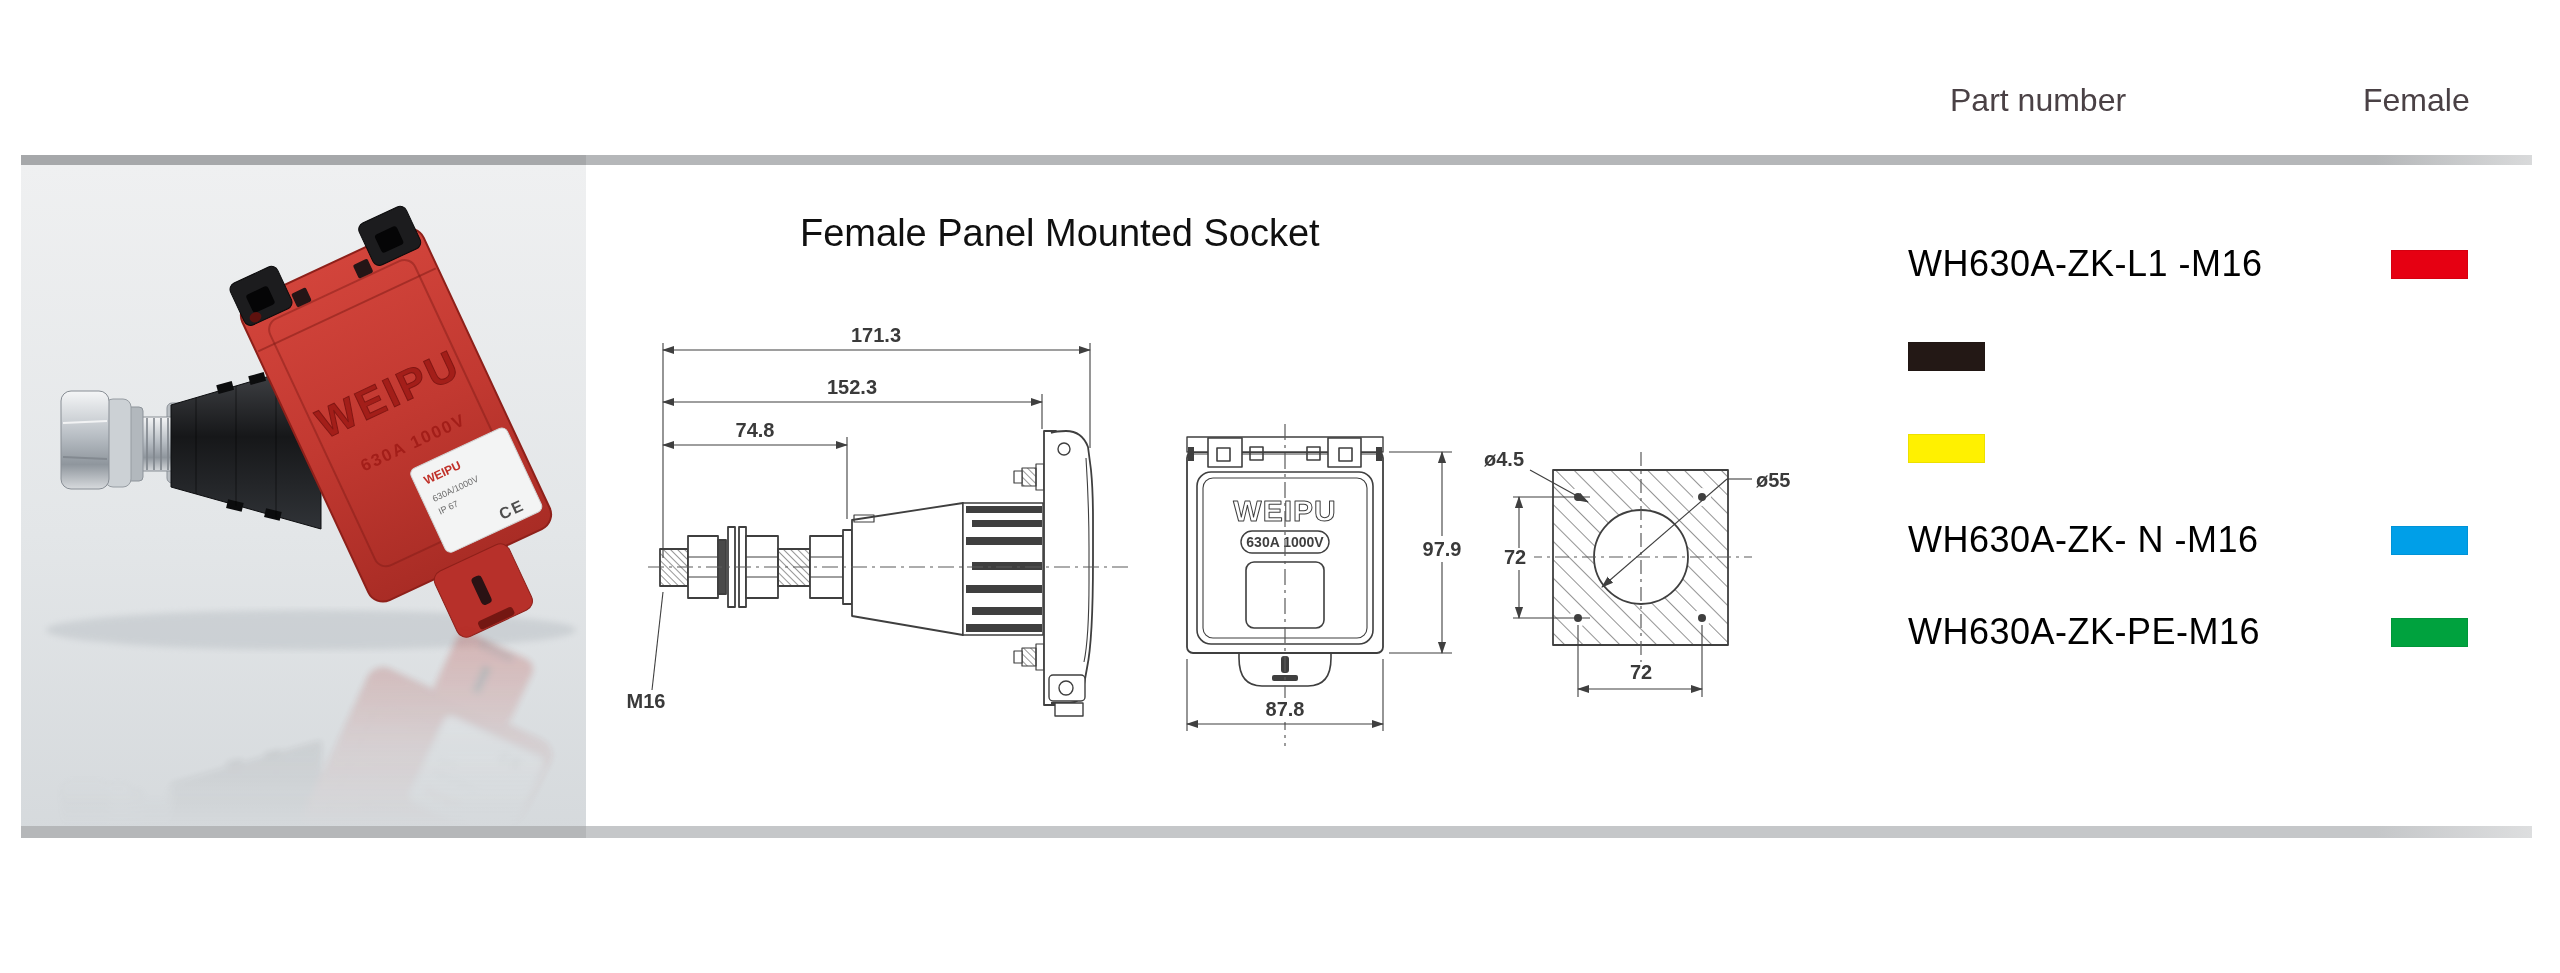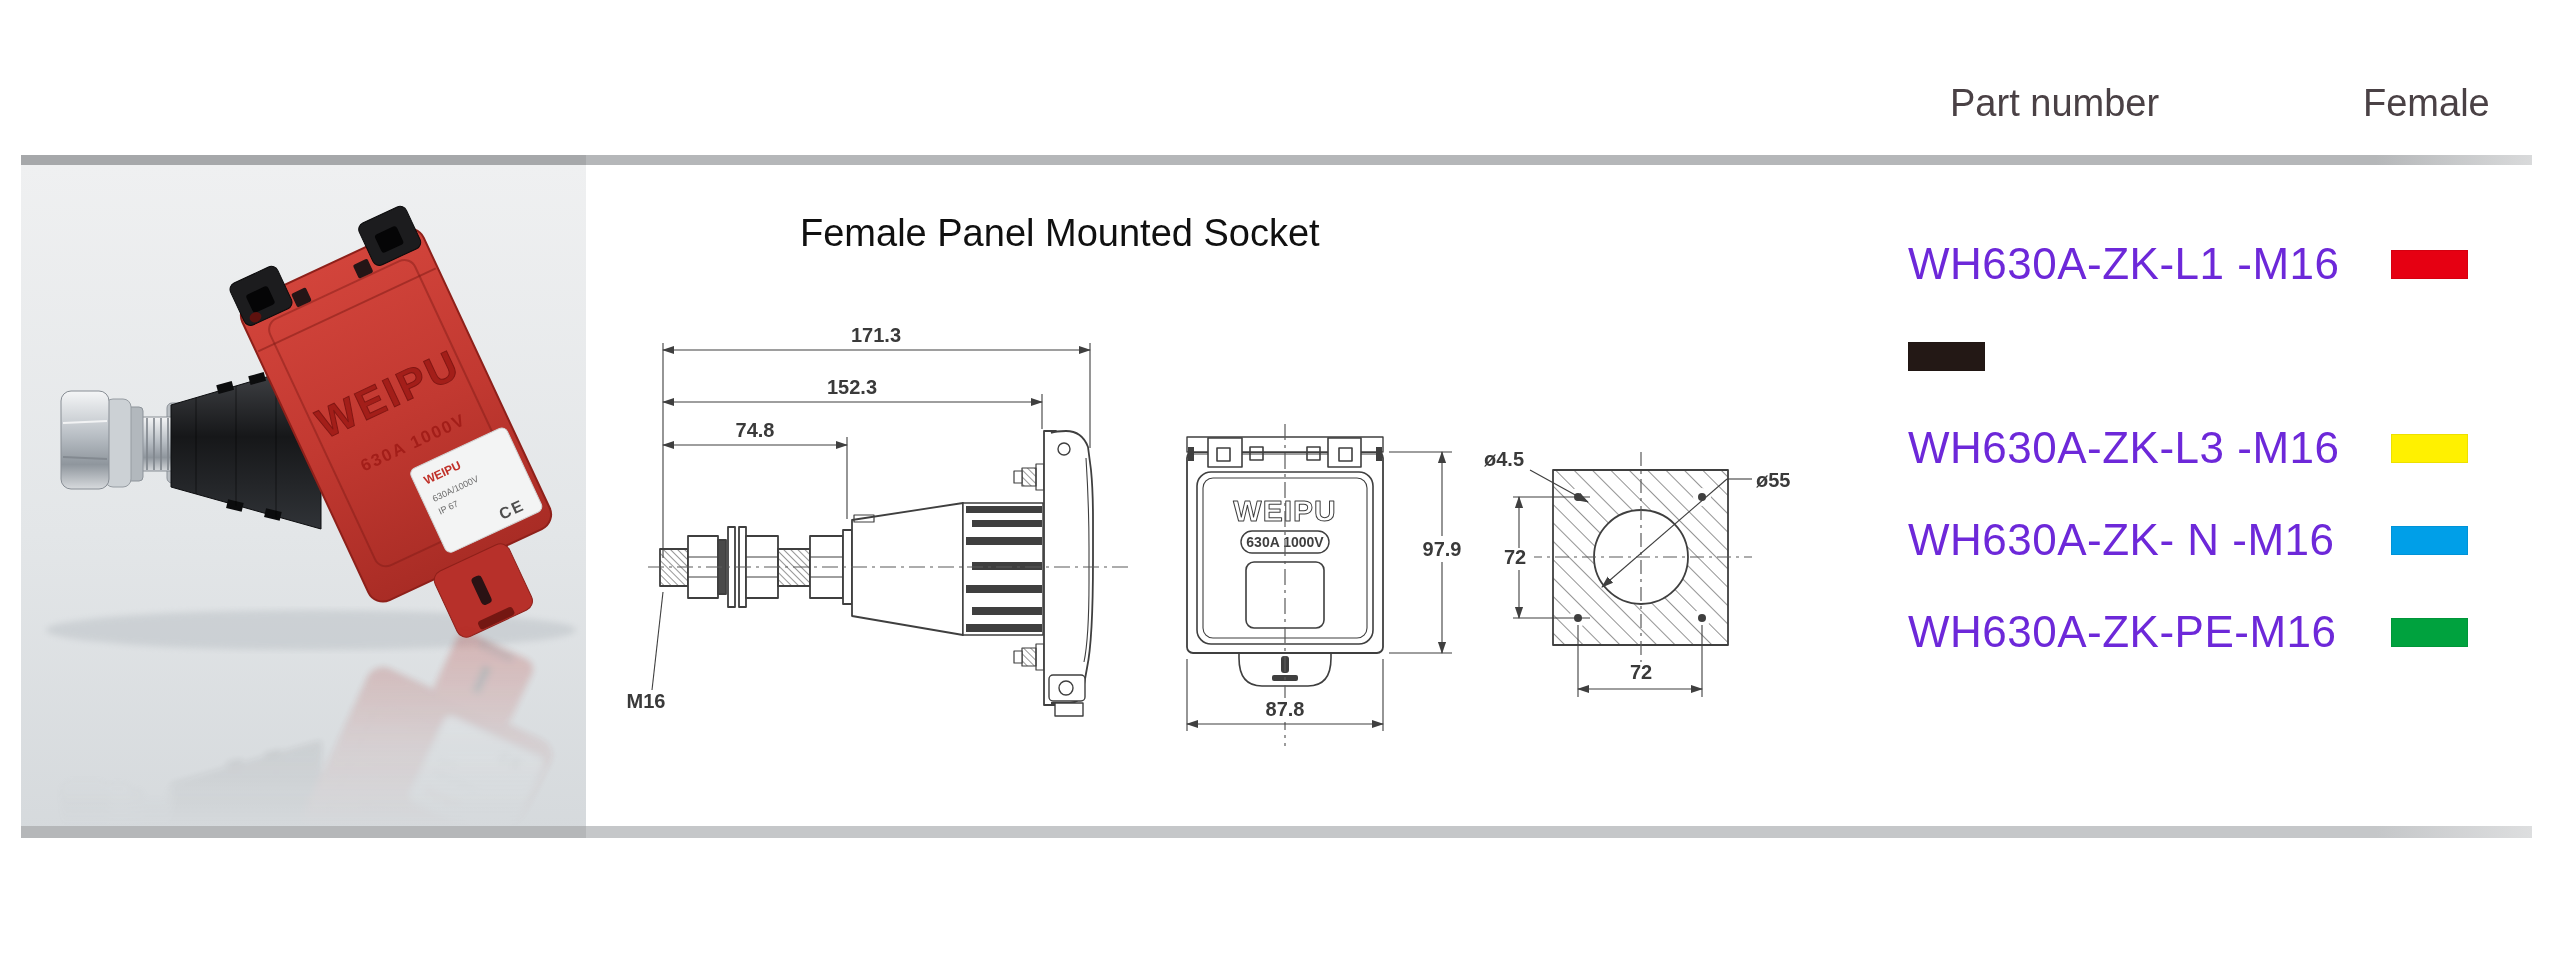--- a/index.html
+++ b/index.html
@@ -1,29 +1,29 @@
 <!DOCTYPE html>
 <html><head>
 <meta charset="utf-8">
 <style>
   html,body{margin:0;padding:0;background:#fff;}
   .page{position:relative;width:2560px;height:973px;background:#ffffff;overflow:hidden;
         font-family:"Liberation Sans",sans-serif;}
-  .col-header{position:absolute;top:82px;font-size:38px;color:#4a4145;letter-spacing:0;}
+  .col-header{position:absolute;top:82px;font-size:32px;color:#4a4145;letter-spacing:0;}
   .rule{position:absolute;height:10px;}
   .rule-top-photo{left:21px;top:155px;width:565px;background:#a6a8aa;}
   .rule-top-main{left:586px;top:155px;width:1946px;
         background:linear-gradient(to right,#b5b7b9 92%,#d9dadb);}
   .rule-bottom-main{left:586px;top:826px;width:1946px;height:12px;
         background:linear-gradient(to right,#c5c7c9 92%,#dddedf);}
   .photo-wrap{position:absolute;left:21px;top:165px;width:565px;height:673px;}
   .page-title{position:absolute;left:800px;top:212px;font-size:38px;font-weight:500;color:#101010;}
   .part-row{position:absolute;left:1908px;width:560px;height:48px;display:flex;
         align-items:center;justify-content:space-between;}
-  .part-num{font-size:44px;color:#6d28d9;letter-spacing:.5px;white-space:pre;}
+  .part-num{font-size:36px;color:#000000;letter-spacing:.5px;white-space:pre;}
   .swatch{width:77px;height:29px;box-shadow:inset 0 0 0 1px rgba(0,0,0,.07);}
   svg text{font-family:"Liberation Sans",sans-serif;}
 </style>
 </head>
 <body>
 
 <div class="page">
 
   <div class="col-header" style="left:1950px">Part number</div>
   <div class="col-header" style="left:2363px">Female</div>
@@ -314,21 +314,20 @@
 
   <div>
     <div class="part-row" style="top:240px">
       <span class="part-num">WH630A-ZK-L1 -M16</span>
       <span class="swatch" style="background-color: rgb(230, 0, 18);"></span>
     </div>
     <div class="part-row" style="top:332px">
       <span class="swatch" style="background-color: rgb(35, 24, 21);"></span>
     </div>
     <div class="part-row" style="top:424px">
-      <span class="part-num">WH630A-ZK-L3 -M16</span>
       <span class="swatch" style="background-color: rgb(255, 241, 0);"></span>
     </div>
     <div class="part-row" style="top:516px">
       <span class="part-num">WH630A-ZK- N -M16</span>
       <span class="swatch" style="background-color: rgb(0, 159, 232);"></span>
     </div>
     <div class="part-row" style="top:608px">
       <span class="part-num">WH630A-ZK-PE-M16</span>
       <span class="swatch" style="background-color: rgb(0, 162, 62);"></span>
     </div>

